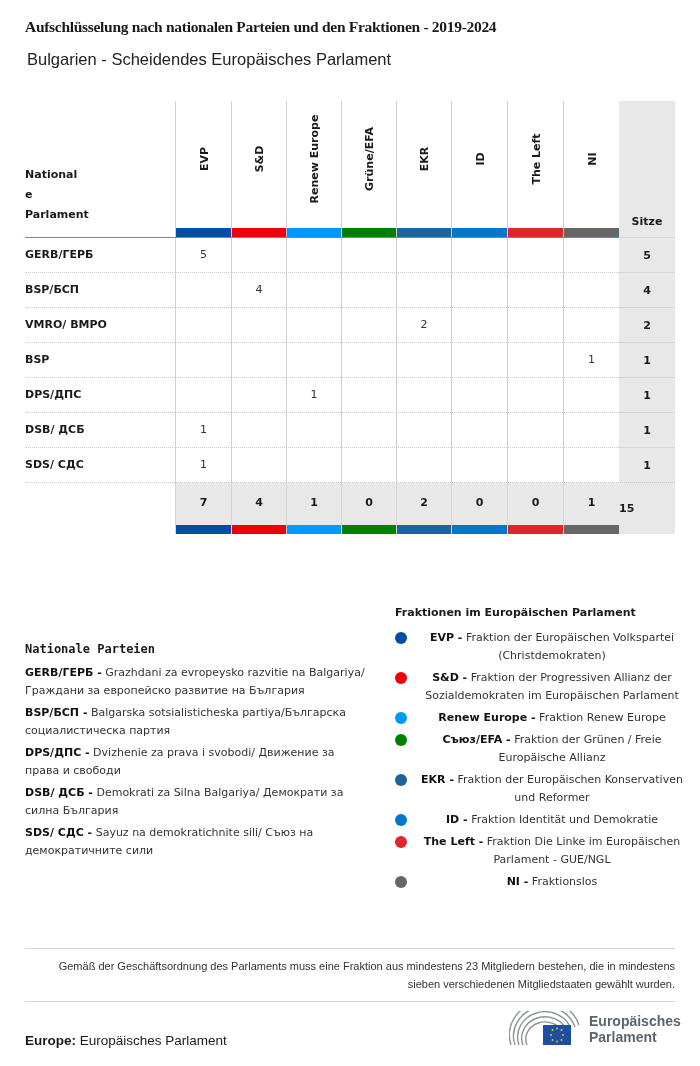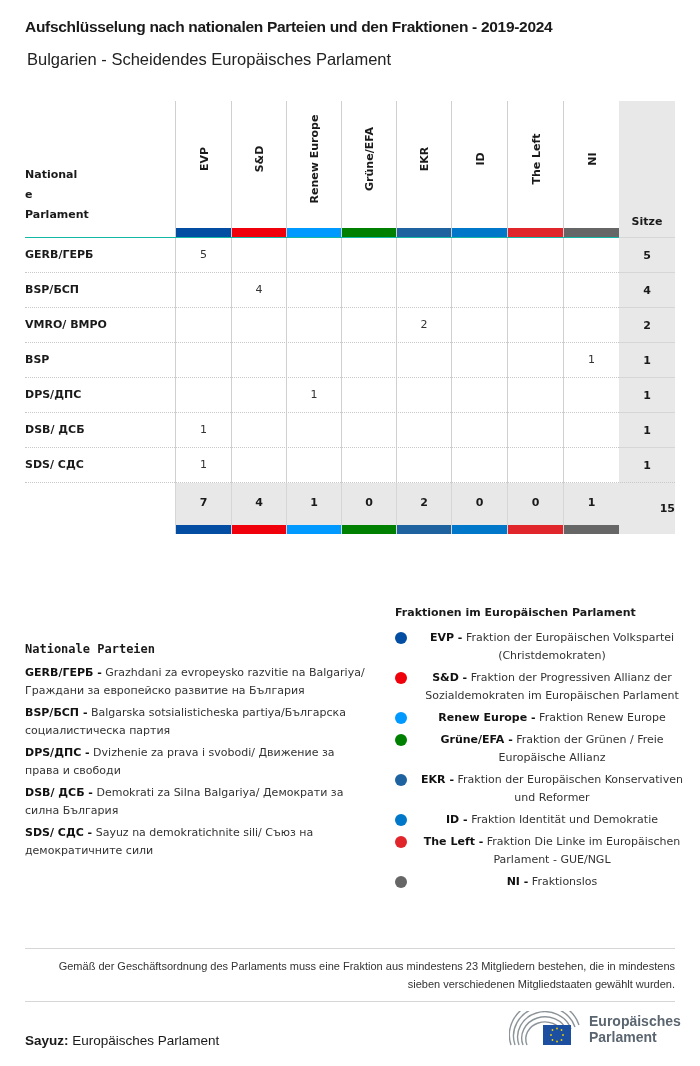--- a/index.html
+++ b/index.html
@@ -1,17 +1,17 @@
 <!DOCTYPE html>
 <html><head>
 <meta charset="utf-8">
 <style>
   * { box-sizing: border-box; margin: 0; padding: 0; }
   body { width: 700px; height: 1066px; background: #fff; font-family: "DejaVu Sans", sans-serif; color: #1a1a1a; position: relative; overflow: hidden; }
-  .title { position: absolute; left: 25px; top: 18px; font-size: 15.5px; font-weight: bold; letter-spacing: -0.3px; font-family: Liberation Sans, sans-serif; }
+  .title { position: absolute; left: 25px; top: 18px; font-size: 15.5px; font-weight: bold; letter-spacing: -0.3px; font-family: Liberation Serif, serif; }
   .subtitle { position: absolute; left: 27px; top: 50px; font-size: 16.5px; font-family: "Liberation Sans", sans-serif; color: #222; }
 
   .tbl { position: absolute; left: 25px; top: 101px; width: 650px; }
   .hdr { position: relative; height: 136px; }
   .hdr .national { position: absolute; left: 0; top: 64px; font-size: 11px; font-weight: bold; line-height: 20px; }
   .col { position: absolute; top: 0; border-left: 1px solid #d0d0d0; }
   .col .vlabel { position: absolute; left: 50%; top: 58px; transform: translate(-50%, -50%) rotate(-90deg); white-space: nowrap; font-size: 11px; font-weight: bold; }
   .col .bar { position: absolute; left: 0; right: 0; bottom: 0; height: 9px; }
   .sitze-col { position: absolute; top: 0; background: #e8e8e8; }
   .sitze-col .lbl { position: absolute; bottom: 9px; width: 100%; text-align: center; font-size: 11px; font-weight: bold; }
@@ -19,21 +19,21 @@
   .row { position: relative; height: 35px; border-top: 1px dotted #c8c8c8; }
   .row:first-of-type { border-top: 1px solid #14b8a6; }
   .row .party { position: absolute; left: 0; top: 0; line-height: 34px; font-size: 11px; font-weight: bold; }
   .row .cell { position: absolute; top: 0; height: 35px; line-height: 34px; text-align: center; font-size: 11px; border-left: 1px solid #d0d0d0; color: #333; }
   .row .sum { position: absolute; top: -1px; height: 36px; line-height: 35px; text-align: center; font-size: 11px; font-weight: bold; background: #e8e8e8; border-top: 1px solid #d6d6d6; }
 
   .totals { position: relative; height: 51px; border-top: 1px dotted #c8c8c8; }
   .totals .tcell { position: absolute; top: 0; height: 51px; background: #e8e8e8; border-left: 1px solid #d6d6d6; text-align: center; }
   .totals .tcell .v { display: block; line-height: 40px; font-size: 11px; font-weight: bold; }
   .totals .tcell .bar { position: absolute; left: 0; right: 0; bottom: 0; height: 9px; }
-  .totals .grand { position: absolute; top: 0; height: 51px; background: #e8e8e8; text-align: right; line-height: 51px; font-size: 11px; font-weight: bold; }
+  .totals .grand { position: absolute; top: 0; height: 51px; background: #e8e8e8; text-align: left; line-height: 51px; font-size: 11px; font-weight: bold; }
 
   .legend-left { position: absolute; left: 25px; top: 606px; width: 345px; margin-top: 36px; }
   .legend-left h3 { font-family: "DejaVu Sans Mono", monospace; font-size: 12px; font-weight: bold; margin-bottom: 8px; }
   .legend-left .item { font-size: 11px; line-height: 18px; margin-bottom: 4px; color: #333; }
   .legend-left .item b { color: #111; }
 
   .legend-right { position: absolute; left: 395px; top: 606px; width: 290px; }
   .legend-right h3 { font-size: 11px; font-weight: bold; margin-bottom: 10px; }
   .legend-right .item { position: relative; padding-left: 24px; font-size: 11px; line-height: 18px; margin-bottom: 4px; color: #333; text-align: center; }
   .legend-right .item b { color: #111; }
@@ -230,33 +230,33 @@
       <div class="item"><b>SDS/ СДС -</b><span> Sayuz na demokratichnite sili/ Съюз на демократичните сили</span></div>
     </div>
 </div>
 
 <div class="legend-right">
   <h3>Fraktionen im Europäischen Parlament</h3>
   <div id="lg-items">
       <div class="item"><span class="dot" style="background:#034ea2"></span><b>EVP -</b><span> Fraktion der Europäischen Volkspartei (Christdemokraten)</span></div>
       <div class="item"><span class="dot" style="background:#f0000a"></span><b>S&amp;D -</b><span> Fraktion der Progressiven Allianz der Sozialdemokraten im Europäischen Parlament</span></div>
       <div class="item"><span class="dot" style="background:#0099ff"></span><b>Renew Europe -</b><span> Fraktion Renew Europe</span></div>
-      <div class="item"><span class="dot" style="background:#008000"></span><b>Grüne/EFA -</b><span> Fraktion der Grünen / Freie Europäische Allianz</span></div>
+      <div class="item"><span class="dot" style="background:#008000"></span><b>Съюз/EFA -</b><span> Fraktion der Grünen / Freie Europäische Allianz</span></div>
       <div class="item"><span class="dot" style="background:#1e62a0"></span><b>EKR -</b><span> Fraktion der Europäischen Konservativen und Reformer</span></div>
       <div class="item"><span class="dot" style="background:#0077c8"></span><b>ID -</b><span> Fraktion Identität und Demokratie</span></div>
       <div class="item"><span class="dot" style="background:#e0262b"></span><b>The Left -</b><span> Fraktion Die Linke im Europäischen Parlament - GUE/NGL</span></div>
       <div class="item"><span class="dot" style="background:#666666"></span><b>NI -</b><span> Fraktionslos</span></div>
     </div>
 </div>
 
 <div class="hr" style="top:948px;"></div>
 <div class="note">Gemäß der Geschäftsordnung des Parlaments muss eine Fraktion aus mindestens 23 Mitgliedern bestehen, die in mindestens sieben verschiedenen Mitgliedstaaten gewählt wurden.</div>
 <div class="hr" style="top:1001px;"></div>
 
-<div class="source"><b>Sayuz:</b><span> Europäisches Parlament</span></div>
+<div class="source"><b>Europe:</b><span> Europäisches Parlament</span></div>
 
 <div class="logo">
   <svg width="72" height="36" viewBox="0 0 72 36" style="position:absolute;left:0;top:0;">
     <g fill="none" stroke="#8c9499" stroke-width="1.4">
       <path d="M2 34 A34 32 0 0 1 70 14"></path>
       <path d="M6 34 A30 28 0 0 1 66 16"></path>
       <path d="M10 34 A26 24 0 0 1 62 18"></path>
       <path d="M14 34 A22 20 0 0 1 58 20"></path>
       <path d="M18 34 A18 16 0 0 1 54 22"></path>
     </g>

